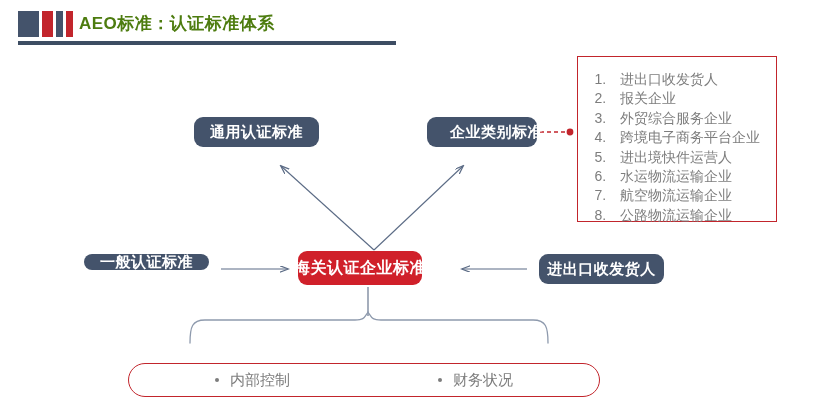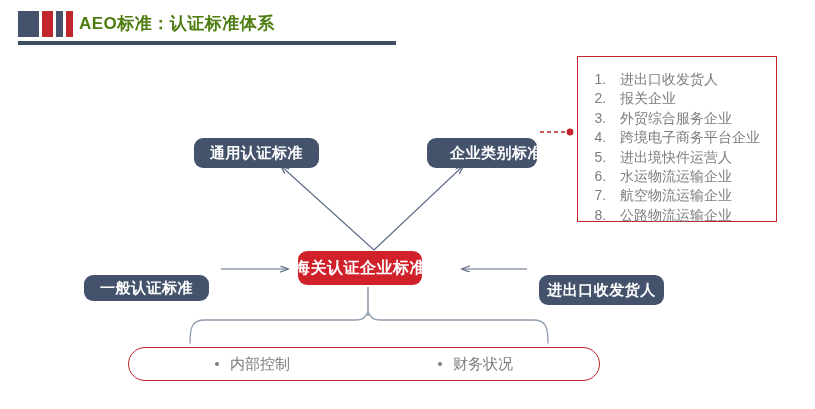--- a/index.html
+++ b/index.html
@@ -62,26 +62,26 @@
     align-items: center;
     justify-content: center;
     border-radius: 9px;
     color: #ffffff;
     font-weight: bold;
     font-size: 15px;
     letter-spacing: 0.5px;
     white-space: nowrap;
     box-sizing: border-box;
   }
-  .node-navy { background: #44536b; margin-top: 21px; }
+  .node-navy { background: #44536b; }
   .node-red  { background: #d0202a; font-size: 16px; }
 
   #node-general-cert   { left: 194px; top: 117px; width: 125px; height: 30px; }
   #node-category-cert  { left: 427px; top: 117px; width: 110px; height: 30px; padding-left: 29px; }
-  #node-basic-cert     { left: 84px;  top: 254px; width: 125px; height: 26px; }
+  #node-basic-cert     { left: 84px;  top: 254px; width: 125px; height: 16px; }
   #node-core           { left: 298px; top: 251px; width: 124px; height: 34px; }
   #node-advanced-cert  { left: 539px; top: 254px; width: 125px; height: 30px; }
 
   
   #category-list {
     position: absolute;
     left: 577px;
     top: 56px;
     width: 200px;
     height: 166px;
@@ -101,21 +101,21 @@
     line-height: 19.4px;
     color: #7d7d7d;
     padding-left: 10px;
     white-space: nowrap;
   }
 
   
   #criteria-box {
     position: absolute;
     left: 128px;
-    top: 347px;
+    top: 363px;
     width: 472px;
     height: 34px;
     border: 1.5px solid #c2252c;
     border-radius: 17px;
     box-sizing: border-box;
     display: flex;
     align-items: center;
     justify-content: space-around;
     padding: 0 12px;
     background: #ffffff;

